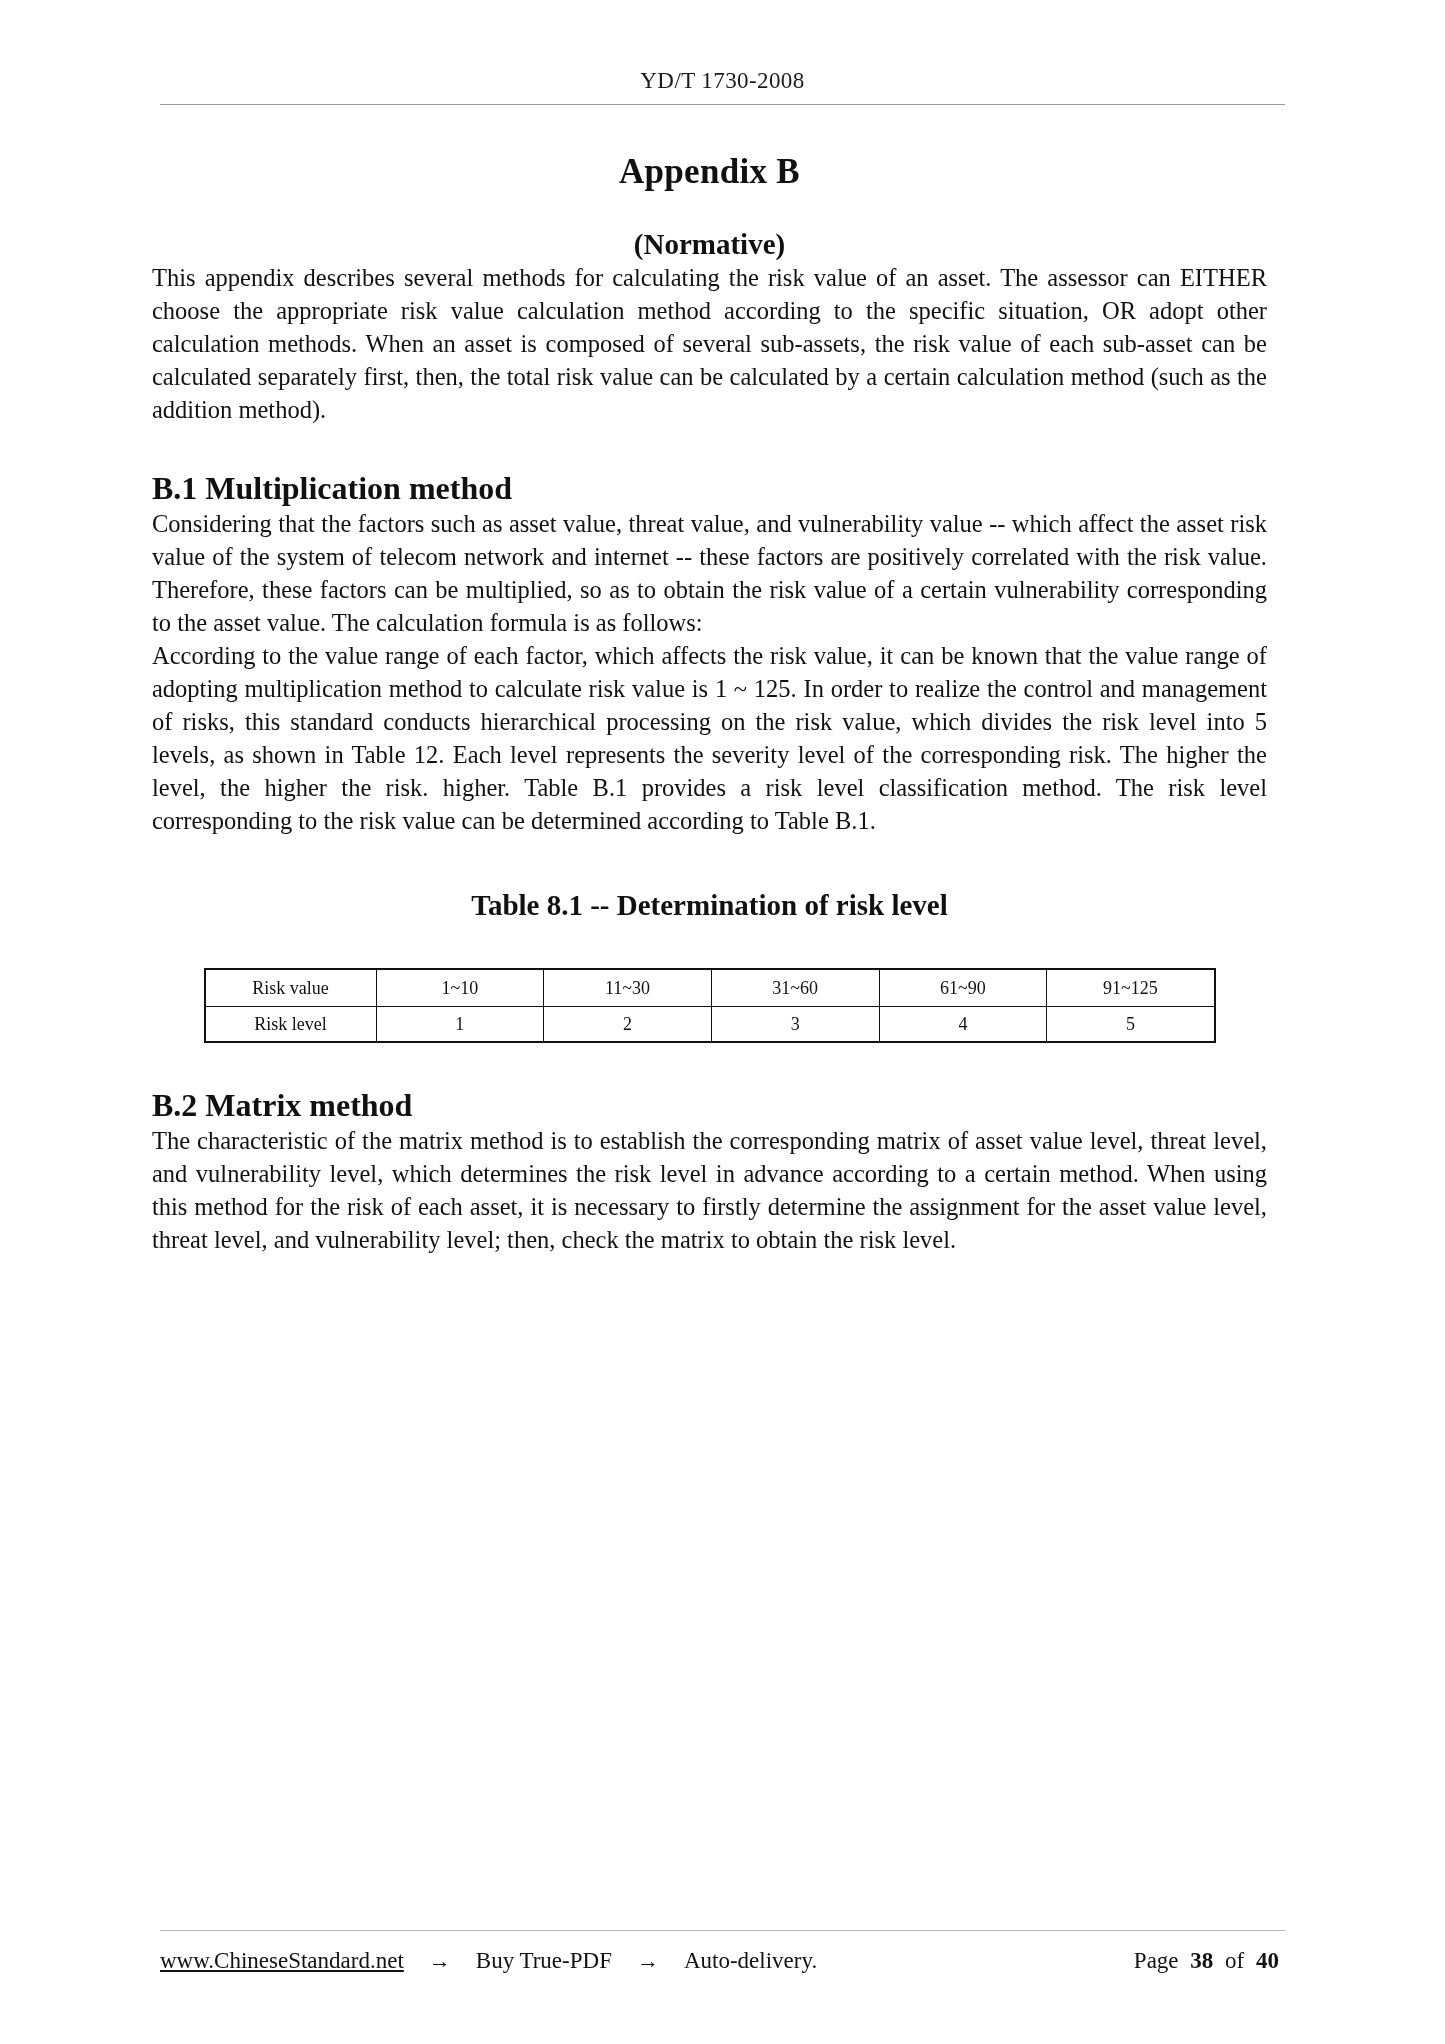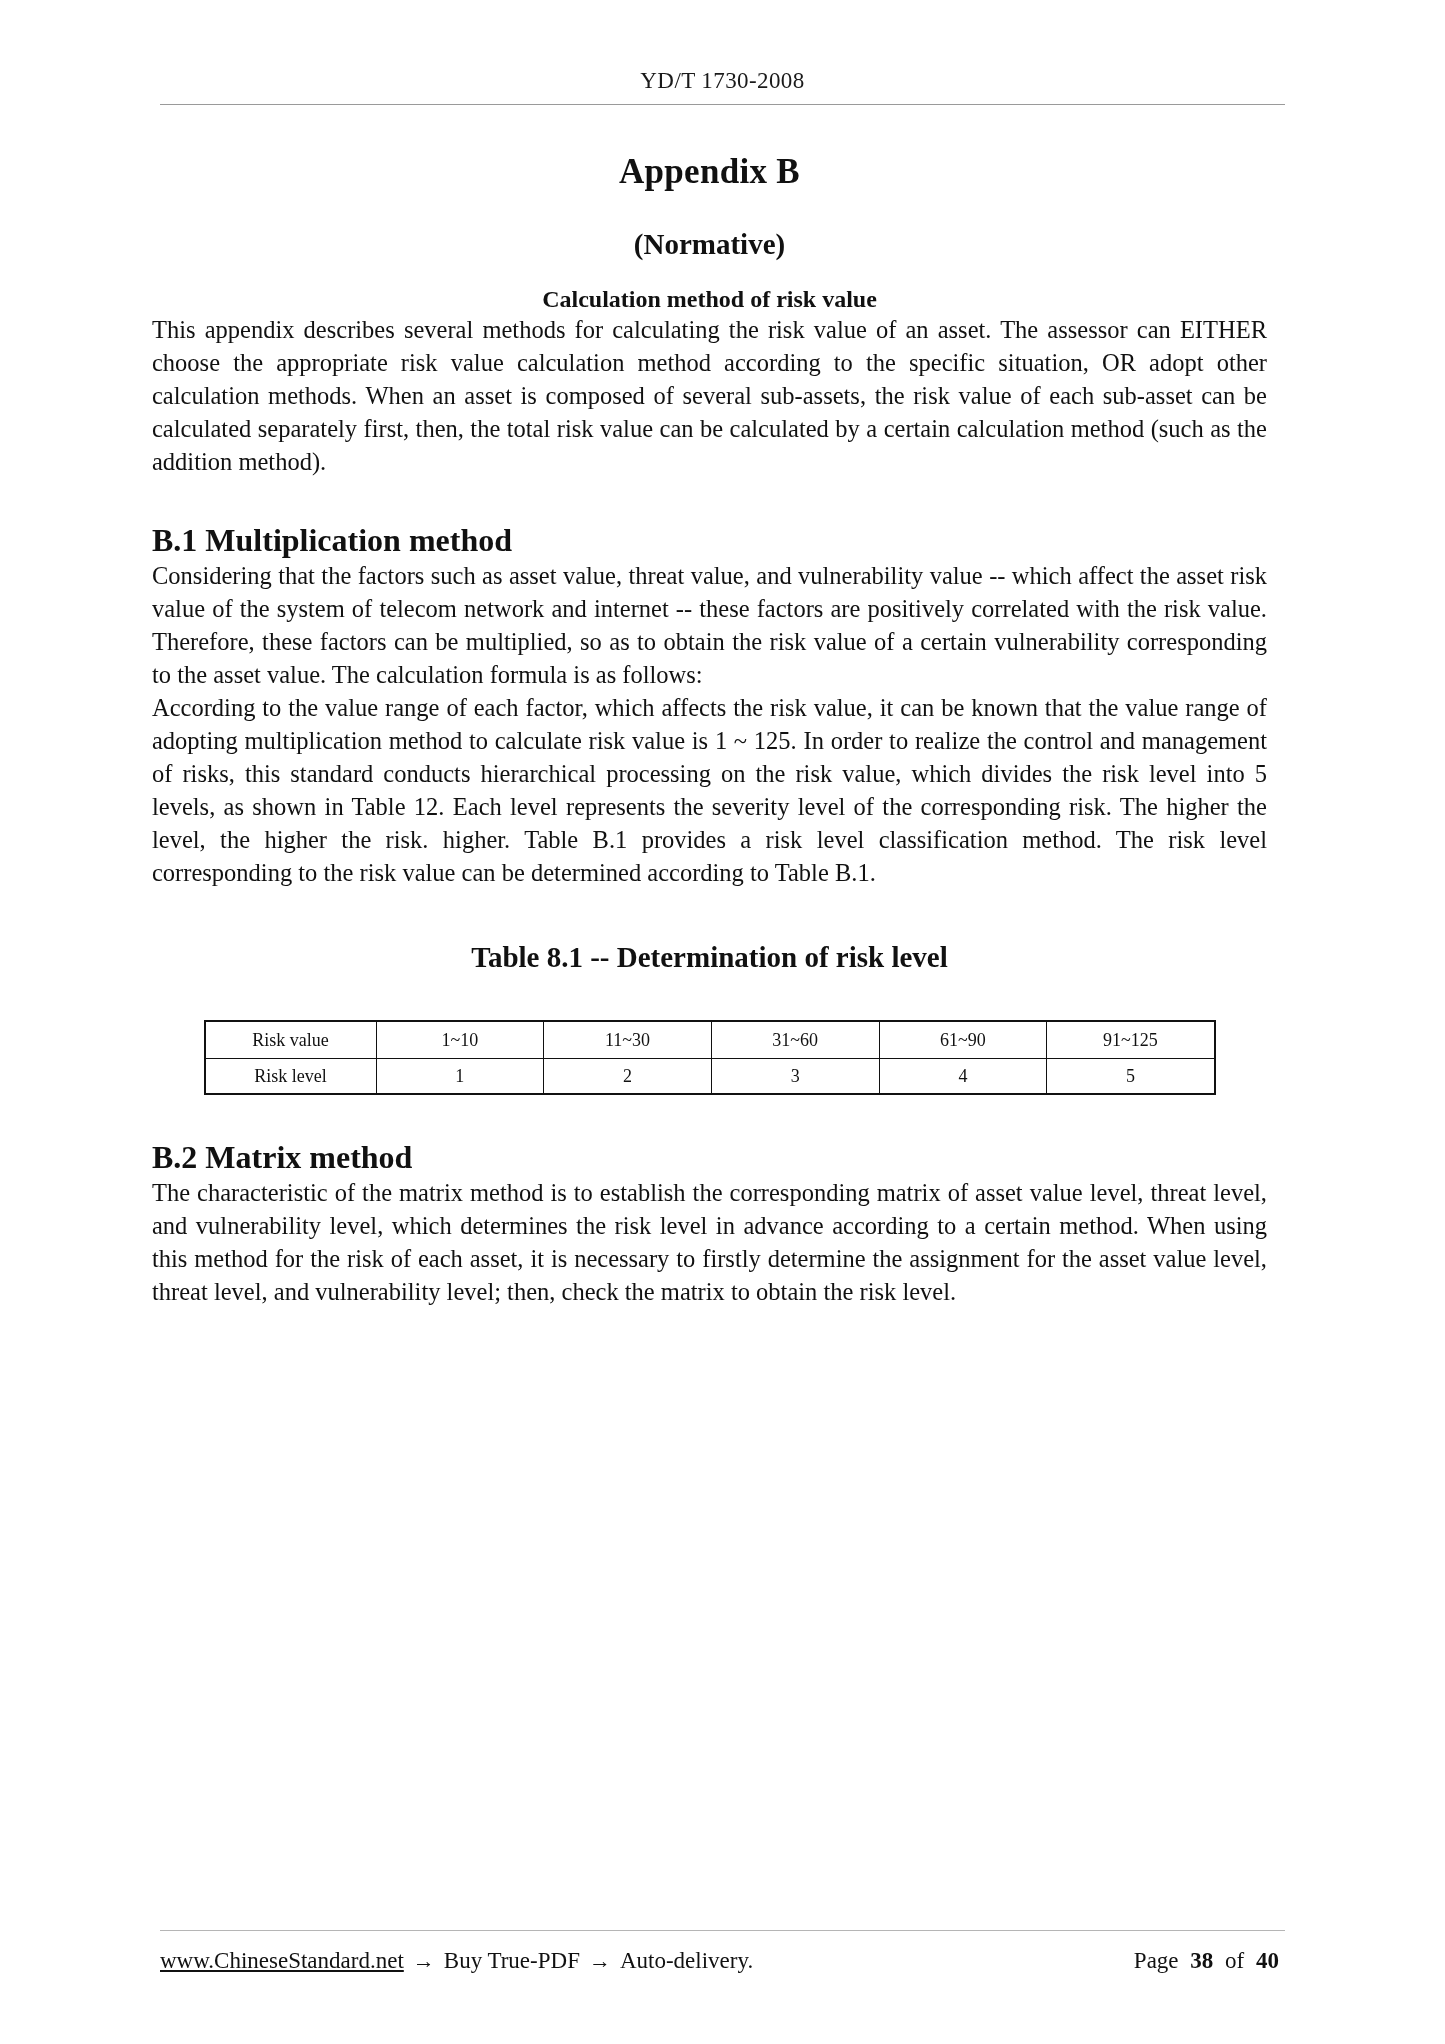--- a/index.html
+++ b/index.html
@@ -143,20 +143,21 @@
     left: 160px;
     width: 1125px;
     font-size: 23px;
     display: flex;
     align-items: baseline;
   }
   .footer-left {
     display: flex;
     align-items: flex-start;
     white-space: nowrap;
+    gap: 16px;
   }
   .footer-site {
     text-decoration: underline;
   }
   .footer-arrow {
     margin: 0 9px;
     font-size: 22px;
   }
   .footer-right {
     margin-left: auto;
@@ -171,21 +172,20 @@
 
   <div class="header">
     <span class="header-title">YD/T 1730-2008</span>
   </div>
   <div class="header-rule"></div>
 
   <div class="doc-body">
 
     <div class="appendix-title">Appendix B</div>
     <div class="normative">(Normative)</div>
-    <div class="subject-title">Calculation method of risk value</div>
 
     <p class="para para-intro">This appendix describes several methods for calculating the risk value of an asset. The assessor can EITHER choose the appropriate risk value calculation method according to the specific situation, OR adopt other calculation methods. When an asset is composed of several sub-assets, the risk value of each sub-asset can be calculated separately first, then, the total risk value can be calculated by a certain calculation method (such as the addition method).</p>
 
     <h2 class="section">B.1 Multiplication method</h2>
 
     <p class="para para-gap">Considering that the factors such as asset value, threat value, and vulnerability value -- which affect the asset risk value of the system of telecom network and internet -- these factors are positively correlated with the risk value. Therefore, these factors can be multiplied, so as to obtain the risk value of a certain vulnerability corresponding to the asset value. The calculation formula is as follows:</p>
 
 
     <p class="para para-gap">According to the value range of each factor, which affects the risk value, it can be known that the value range of adopting multiplication method to calculate risk value is 1 ~ 125. In order to realize the control and management of risks, this standard conducts hierarchical processing on the risk value, which divides the risk level into 5 levels, as shown in Table 12. Each level represents the severity level of the corresponding risk. The higher the level, the higher the risk. higher. Table B.1 provides a risk level classification method. The risk level corresponding to the risk value can be determined according to Table B.1.</p>
 

